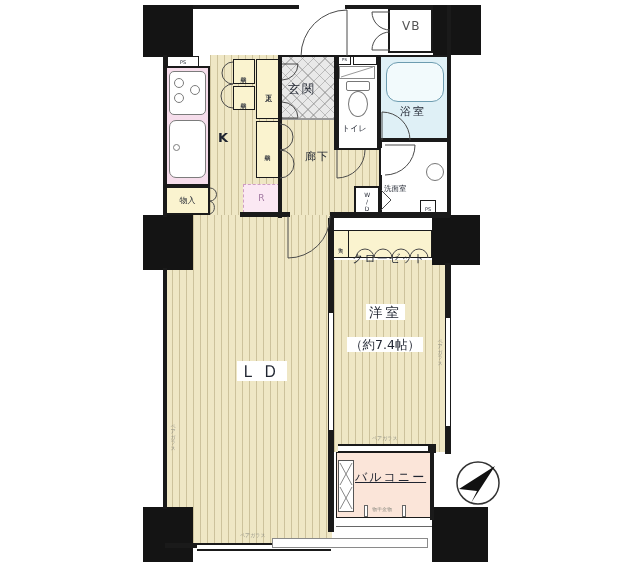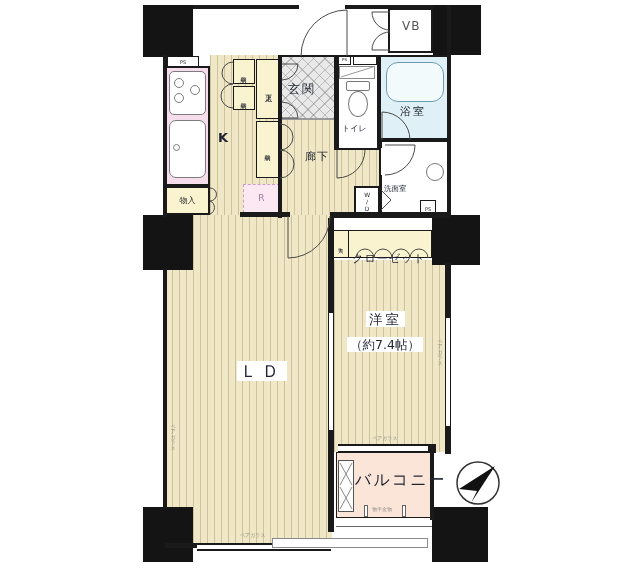--- a/index.html
+++ b/index.html
@@ -157,23 +157,23 @@
   </svg>
 
   <div class="lbl" style="left:288px;top:82px;font-size:12px;letter-spacing:2px;">玄関</div>
   <div class="lbl" style="left:402px;top:19px;font-size:12px;letter-spacing:1px;color:#555;">VB</div>
   <div class="lbl" style="left:342px;top:124px;font-size:8px;">トイレ</div>
   <div class="lbl" style="left:400px;top:105px;font-size:11px;letter-spacing:2px;">浴室</div>
   <div class="lbl" style="left:384px;top:184px;font-size:7.5px;">洗面室</div>
   <div class="lbl" style="left:305px;top:150px;font-size:11px;letter-spacing:1px;">廊下</div>
   <div class="lbl" style="left:218px;top:130px;font-size:13px;font-weight:bold;">K</div>
   <div class="lbl wbg" style="left:237px;top:361px;font-size:17px;letter-spacing:5px;">ＬＤ</div>
-  <div class="lbl wbg" style="left:366px;top:311px;font-size:13.5px;letter-spacing:3px;">洋室</div>
+  <div class="lbl wbg" style="left:366px;top:304px;font-size:13.5px;letter-spacing:3px;">洋室</div>
   <div class="lbl wbg" style="left:347px;top:337px;font-size:12.5px;">（約7.4帖）</div>
-  <div class="lbl" style="left:355px;top:470px;font-size:16px;letter-spacing:2px;">バルコニー</div>
+  <div class="lbl" style="left:355px;top:470px;font-size:12px;letter-spacing:2px;text-decoration:underline;">バルコニー</div>
 
   <div class="lbl vert tiny" style="left:170px;top:420px;font-size:5px;">ペアガラス</div>
   <div class="lbl tiny" style="left:240px;top:532px;font-size:5px;">ペアガラス</div>
   <div class="lbl vert tiny" style="left:437px;top:335px;font-size:5px;">ペアガラス</div>
   <div class="lbl tiny" style="left:372px;top:435px;font-size:5px;">ペアガラス</div>
   <div class="lbl tiny" style="left:372px;top:506px;font-size:5px;">物干金物</div>
 
 </div>
 
 </body></html>

